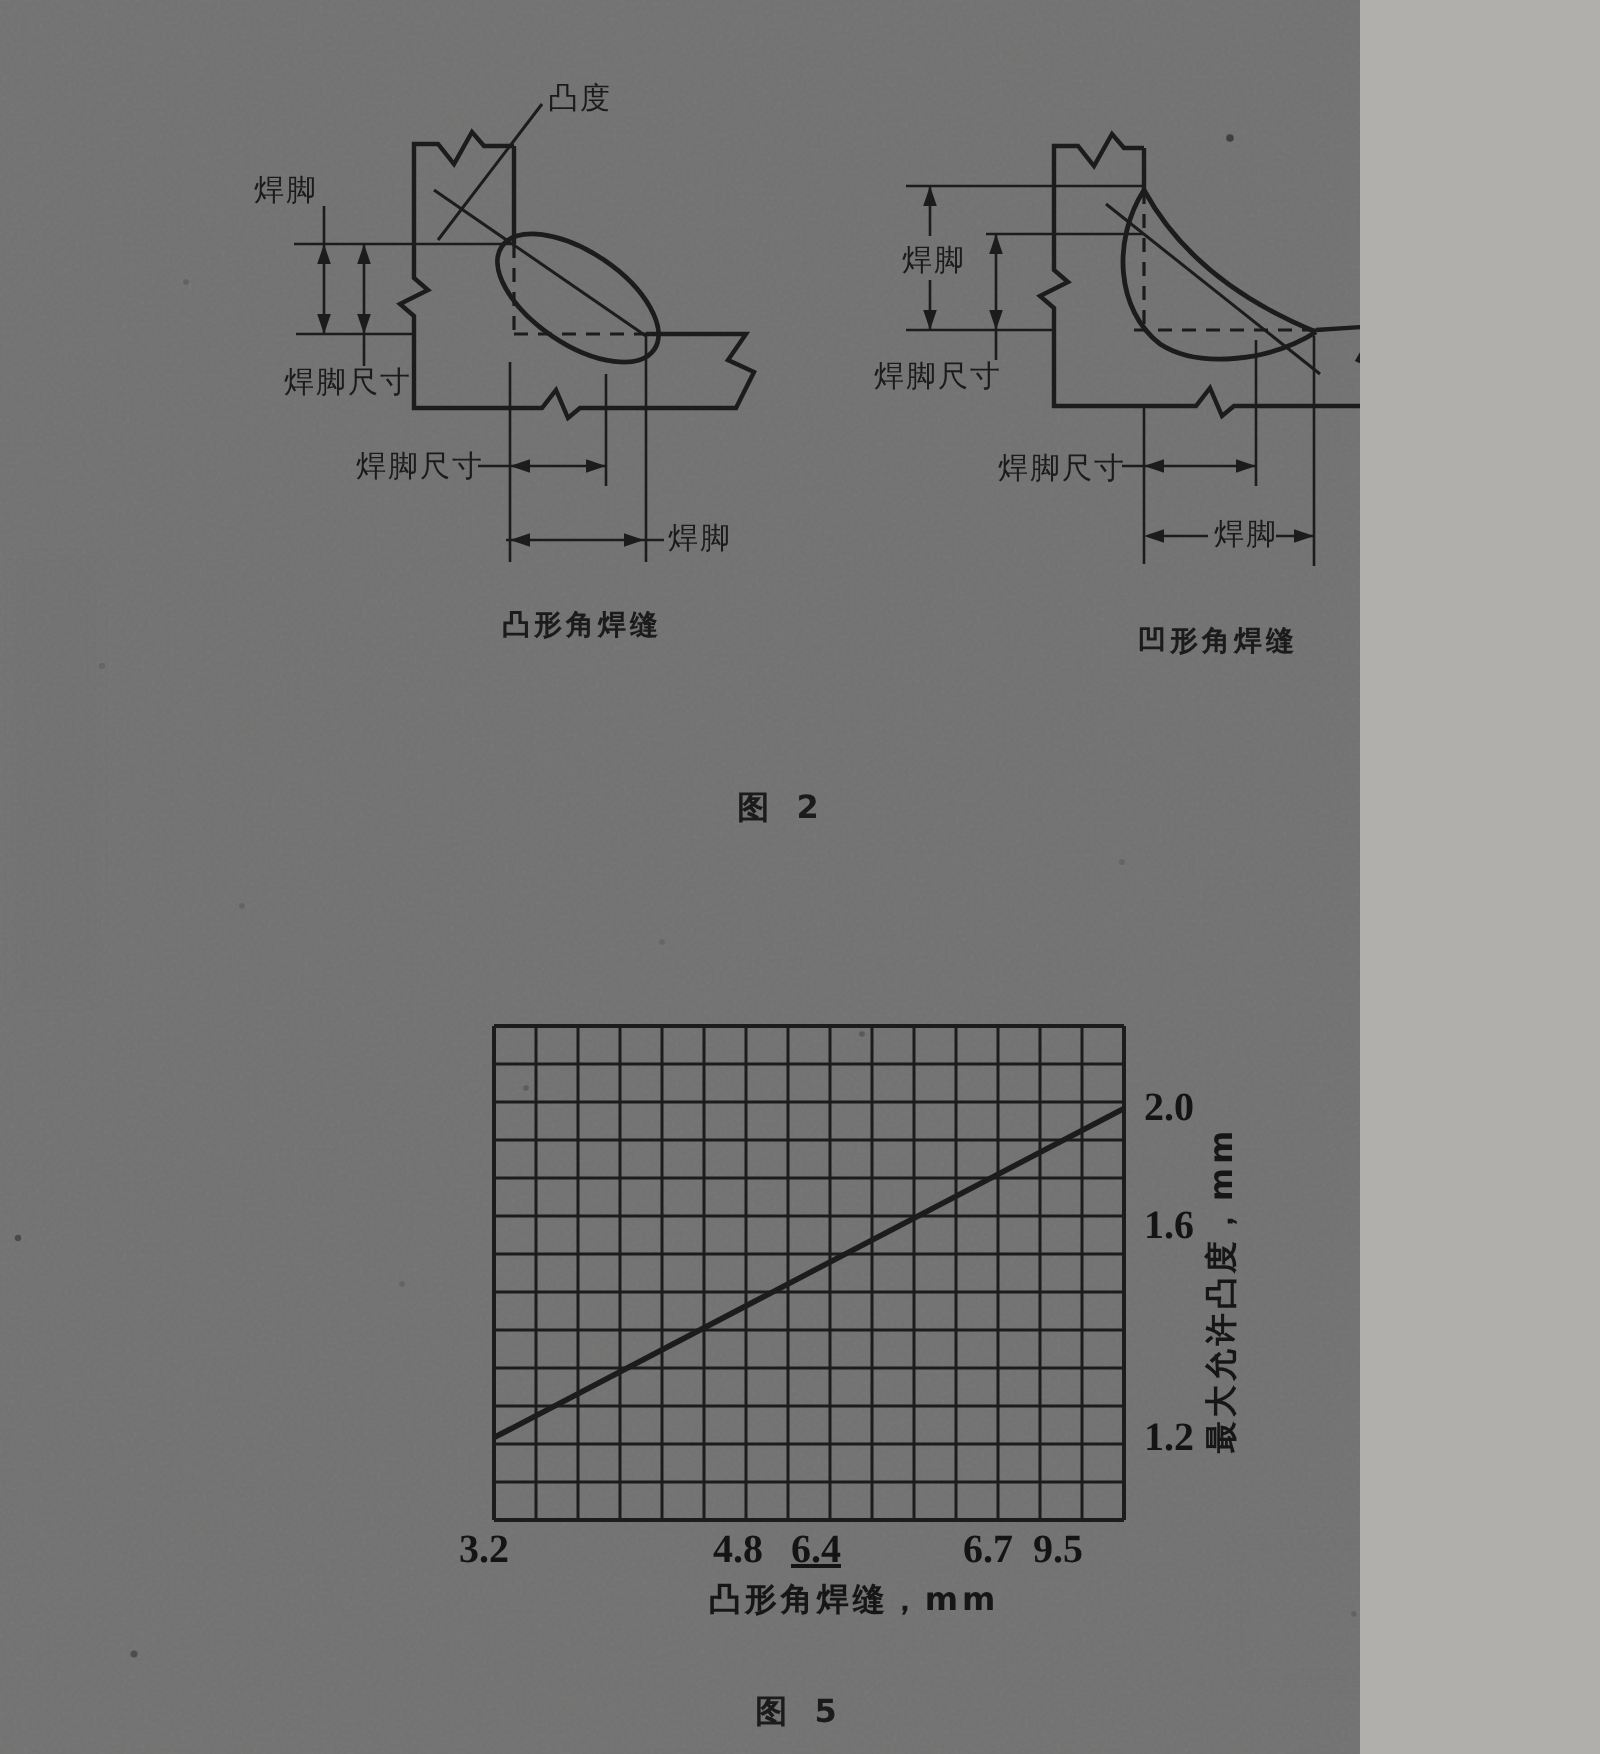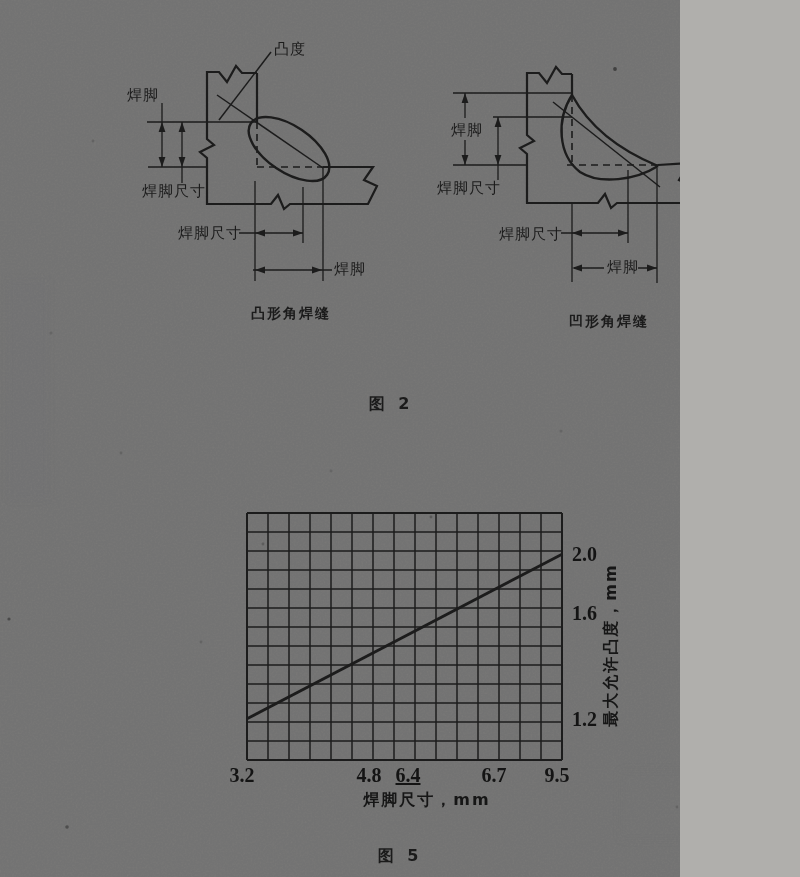--- a/index.html
+++ b/index.html
@@ -178,24 +178,24 @@
       <line x1="247" y1="722" x2="562" y2="722" stroke-width="1.5"></line>
       <line x1="247" y1="741" x2="562" y2="741" stroke-width="1.5"></line>
       <line x1="247" y1="760" x2="562" y2="760" stroke-width="2"></line>
       <polyline points="247.0,718.8 562.0,554.2" stroke-width="2.8"></polyline>
     </svg>
   <div id="chart-labels">
       <span class="tick" style="left: 242px; top: 767px; transform: translateX(-50%); position: absolute;">3.2</span>
       <span class="tick" style="left: 326px; top: 767px; transform: translateX(-50%); position: absolute; margin-left: 43px;">4.8</span>
       <span class="tick" style="left: 408px; top: 767px; transform: translateX(-50%); position: absolute; text-decoration: underline;">6.4</span>
       <span class="tick" style="left: 494px; top: 767px; transform: translateX(-50%); position: absolute;">6.7</span>
-      <span class="tick" style="left: 557px; top: 767px; transform: translateX(-50%); position: absolute; font-family: Liberation Serif, serif;">9.5</span>
+      <span class="tick" style="left: 529px; top: 767px; transform: translateX(-50%); position: absolute; font-family: Liberation Serif, serif;">9.5</span>
       <span class="tick" style="left: 572px; top: 718.833px; transform: translateY(-50%); position: absolute;">1.2</span>
       <span class="tick" style="left: 572px; top: 613px; transform: translateY(-50%); position: absolute;">1.6</span>
       <span class="tick" style="left: 572px; top: 554.167px; transform: translateY(-50%); position: absolute;">2.0</span>
     </div>
 
-  <div id="x-axis-title" class="axis-title" style="left:427px;top:800px">焊脚尺寸，mm</div>
+  <div id="x-axis-title" class="axis-title" style="left:427px;top:800px">凸形角焊缝，mm</div>
   <div id="y-axis-title" class="axis-title" style="left:611px;top:645px">最大允许凸度，mm</div>
 
   <div class="figcap" style="left:400px;top:856px">图 5</div>
 
 </div>
 
 </body></html>

